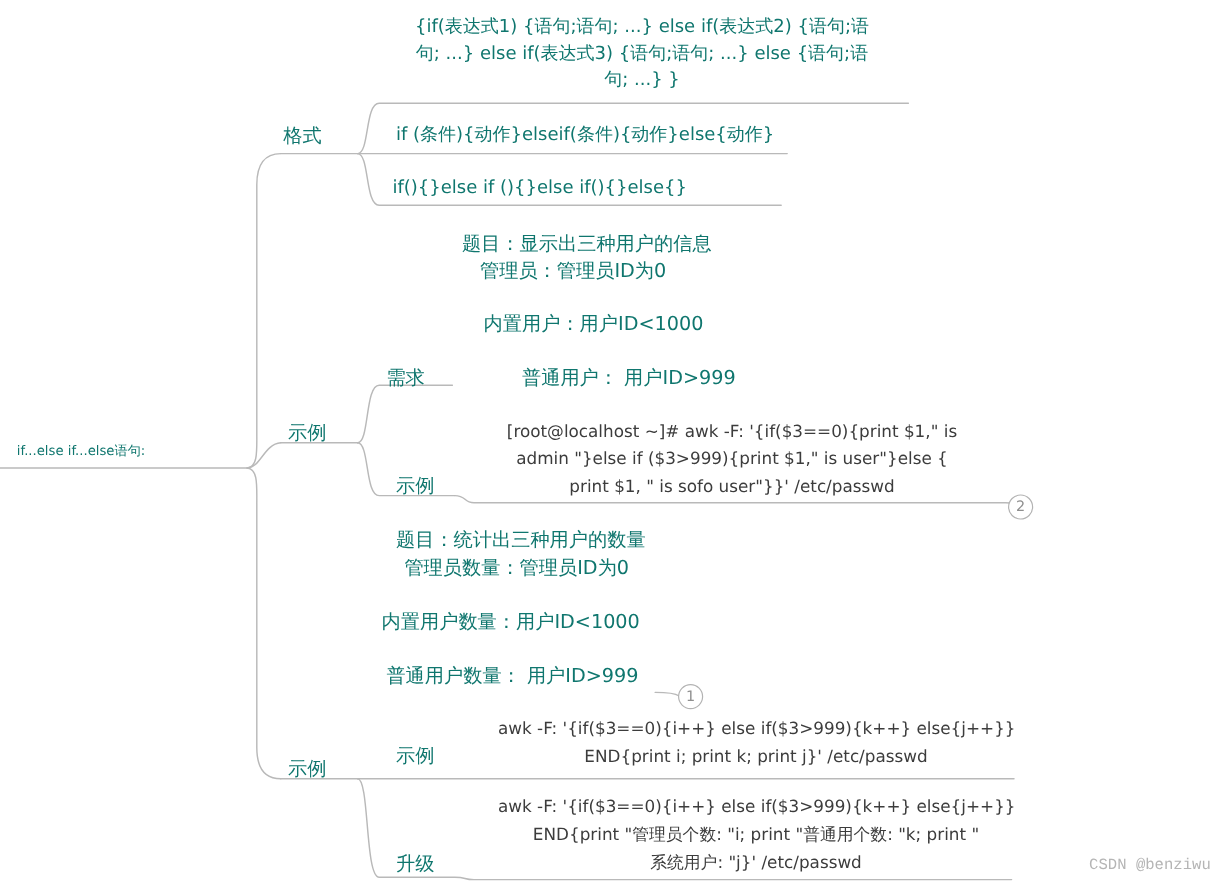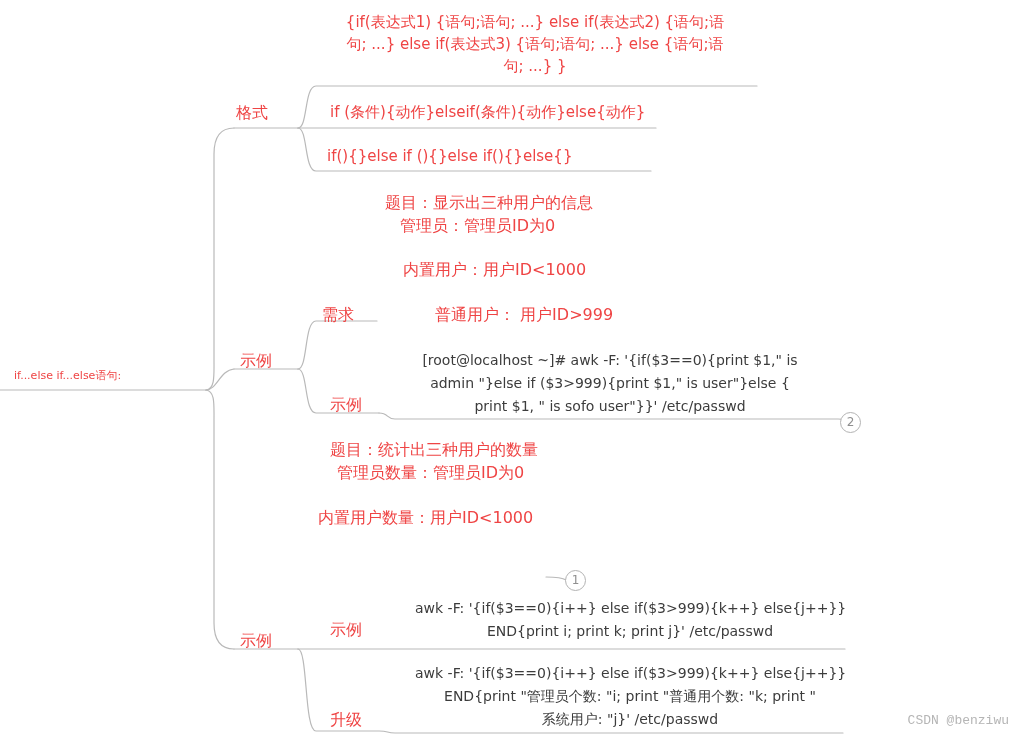--- a/index.html
+++ b/index.html
@@ -1,19 +1,19 @@
 <!DOCTYPE html>
 <html><head>
 <meta charset="utf-8">
 <style>
   * { margin:0; padding:0; box-sizing:border-box; }
   html,body { background:#ffffff; font-family:"DejaVu Sans", sans-serif; }
   .canvas { position:relative; width:1015px; height:737px; background:#ffffff; overflow:hidden; }
   svg.connectors { position:absolute; left:0; top:0; pointer-events:none; }
-  .node { position:absolute; font-size:16px; color:#ef4444; white-space:nowrap; }
+  .node { position:absolute; font-size:16px; color:#0f766e; white-space:nowrap; }
   .label { font-size:16px; }
   .root-label { font-size:11px; }
   .center-block { text-align:center; }
   .center-block > div { white-space:nowrap; }
   .cjk-block { font-size:15px; line-height:22px; }
   .code { font-size:14px; line-height:23px; color:#3c3c3c; }
   .badge { position:absolute; width:21px; height:21px; border:1px solid #b3b3b3; border-radius:50%;
            background:#ffffff; color:#8f8f8f; font-size:12px; line-height:19px; text-align:center; }
   .watermark { position:absolute; right:6px; top:713px; font-size:13px; color:#b5b5b5;font-family:Liberation Mono, monospace; }
 </style>
@@ -83,20 +83,21 @@
   <div class="node center-block code" style="left:395px; top:349px; width:430px;">
     <div>[root@localhost ~]# awk -F:  '{if($3==0){print $1," is</div>
     <div>admin "}else if ($3&gt;999){print $1," is user"}else {</div>
     <div>print $1, " is sofo user"}}'  /etc/passwd</div>
   </div>
   <div class="badge" style="left:840px; top:412px;">2</div>
 
   <div class="node" style="left:330px; top:440px;text-align:right;">题目：统计出三种用户的数量</div>
   <div class="node" style="left:337px; top:463px;">管理员数量：管理员ID为0</div>
   <div class="node" style="left:318px; top:508px;">内置用户数量：用户ID&lt;1000</div>
+  <div class="node" style="left:322px; top:553px;">普通用户数量： 用户ID&gt;999</div>
   <div class="badge" style="left:565px; top:570px;">1</div>
 
   <div class="node label" style="left:330px; top:620px;">示例</div>
   <div class="node center-block code" style="left:415px; top:597px; width:430px;">
     <div>awk -F: '{if($3==0){i++} else if($3&gt;999){k++} else{j++}}</div>
     <div>END{print i; print k; print j}' /etc/passwd</div>
   </div>
 
   <div class="node label" style="left:240px; top:631px;">示例</div>
 

